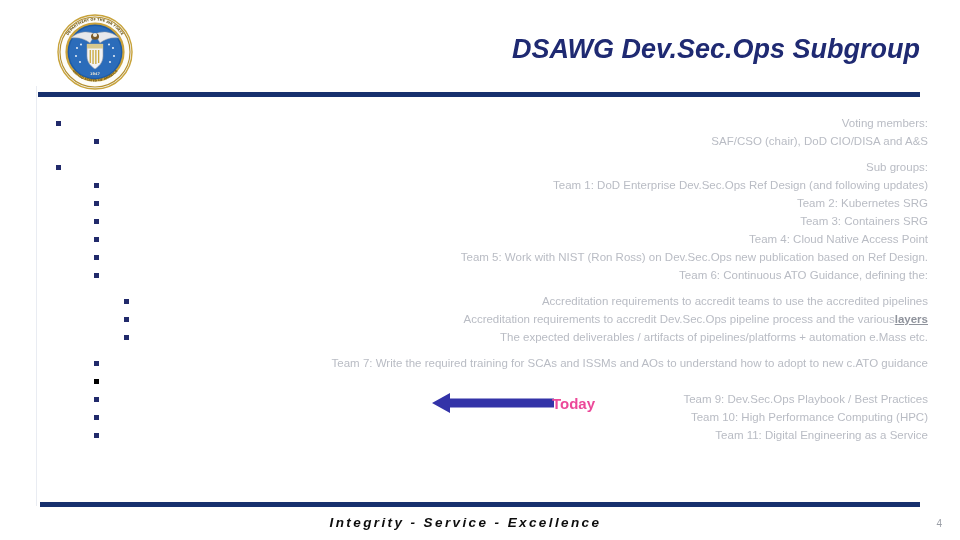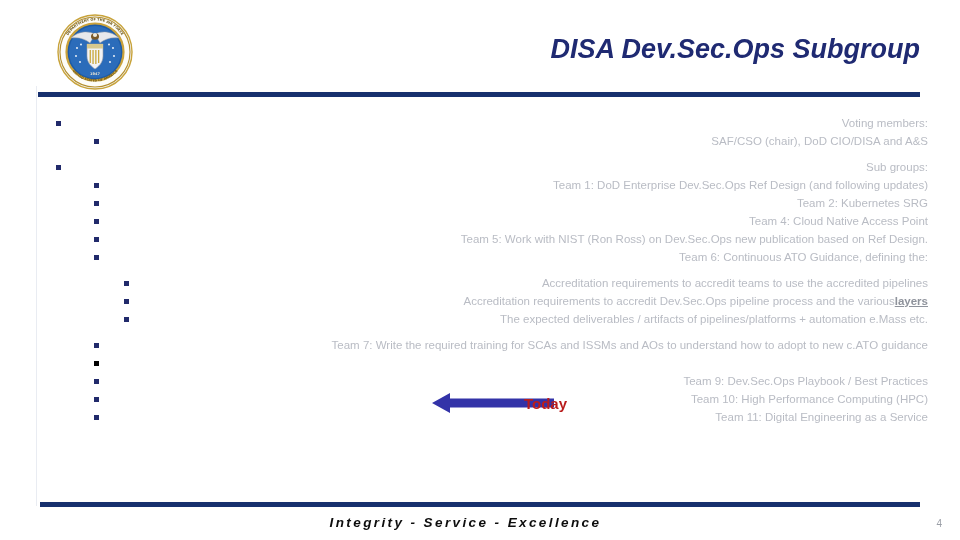--- a/index.html
+++ b/index.html
@@ -126,25 +126,25 @@
   .arrow-wrap {
     position: absolute;
     left: 432px;
     top: 392px;
     width: 130px;
     height: 22px;
   }
   .arrow-wrap svg { display:block; }
   .today-label {
     position: absolute;
-    left: 524px;
+    left: 552px;
     top: 395px;
     font-size: 15px;
     font-weight: bold;
-    color: #b91c1c;
+    color: #ec4899;
     white-space: nowrap;
   }
 
   
   .footer-tagline {
     position: absolute;
     left: 0;
     top: 515px;
     width: 931px;
     text-align: center;
@@ -208,31 +208,32 @@
           <circle cx="52" cy="30.5" r="0.9"></circle>
         <circle cx="19" cy="42" r="0.9"></circle>
           <circle cx="57" cy="42" r="0.9"></circle>
         <circle cx="23" cy="48" r="0.9"></circle>
           <circle cx="53" cy="48" r="0.9"></circle>
       </g>
       <text x="38" y="61" text-anchor="middle" fill="#e6e2d2" font-family="DejaVu Sans, sans-serif" font-size="3.6" font-weight="bold">1947</text>
     </svg>
   </div>
 
-  <div class="slide-title">DISA Dev.Sec.Ops Subgroup</div>
+  <div class="slide-title">DSAWG Dev.Sec.Ops Subgroup</div>
 
   <div class="rule-top"></div>
 
   <div class="body" id="bullet-list">
       <div class="row lvl1"><span class="bul"></span><span class="txt">Voting members:</span></div>
       <div class="row lvl2"><span class="bul"></span><span class="txt">SAF/CSO (chair), DoD CIO/DISA and A&amp;S</span></div>
       <div class="gap-sm"></div>
       <div class="row lvl1"><span class="bul"></span><span class="txt">Sub groups:</span></div>
       <div class="row lvl2"><span class="bul"></span><span class="txt">Team 1: DoD Enterprise Dev.Sec.Ops Ref Design (and following updates)</span></div>
       <div class="row lvl2"><span class="bul"></span><span class="txt">Team 2: Kubernetes SRG</span></div>
+      <div class="row lvl2"><span class="bul"></span><span class="txt">Team 3: Containers SRG</span></div>
       <div class="row lvl2"><span class="bul"></span><span class="txt">Team 4: Cloud Native Access Point</span></div>
       <div class="row lvl2"><span class="bul"></span><span class="txt">Team 5: Work with NIST (Ron Ross) on Dev.Sec.Ops new publication based on Ref Design.</span></div>
       <div class="row lvl2"><span class="bul"></span><span class="txt">Team 6: Continuous ATO Guidance, defining the:</span></div>
       <div class="gap-sm"></div>
       <div class="row lvl3"><span class="bul"></span><span class="txt">Accreditation requirements to accredit teams to use the accredited pipelines</span></div>
       <div class="row lvl3"><span class="bul"></span><span class="txt">Accreditation requirements to accredit Dev.Sec.Ops pipeline process and the various </span><span class="em-underline">layers</span></div>
       <div class="row lvl3"><span class="bul"></span><span class="txt">The expected deliverables / artifacts of pipelines/platforms + automation e.Mass etc.</span></div>
       <div class="gap-sm"></div>
       <div class="row lvl2"><span class="bul"></span><span class="txt">Team 7: Write the required training for SCAs and ISSMs and AOs to understand how to adopt to new c.ATO guidance</span></div>
       <div class="row lvl2 highlight"><span class="bul"></span></div>

